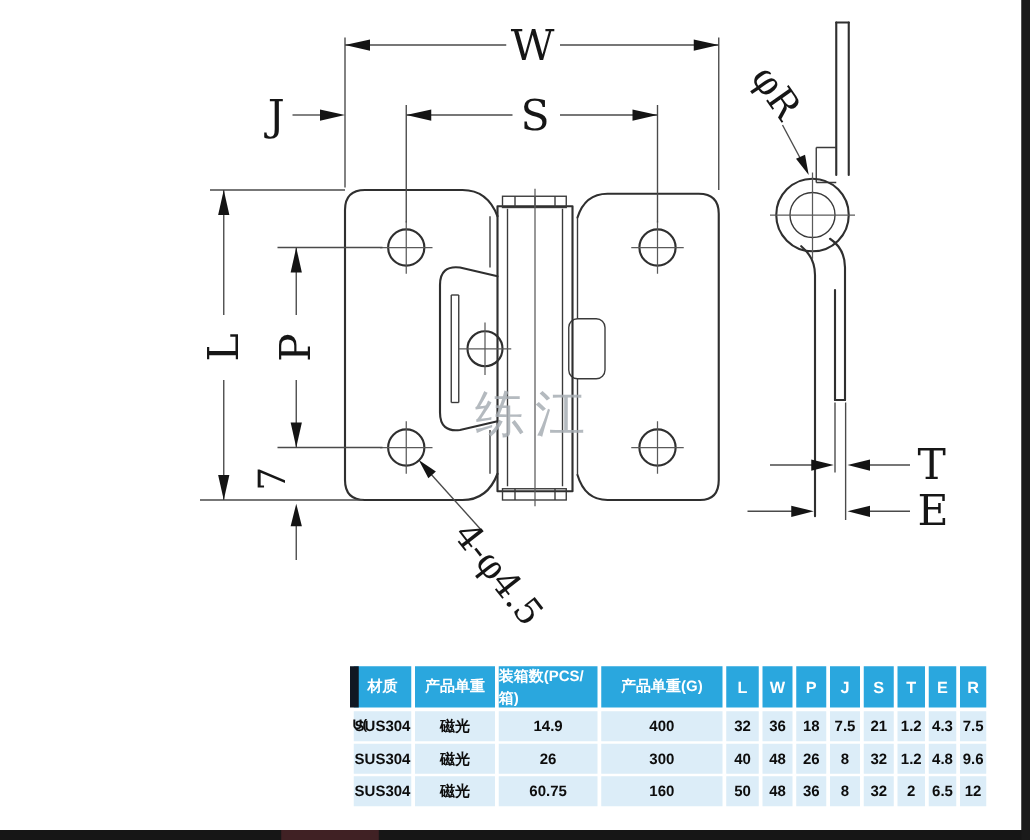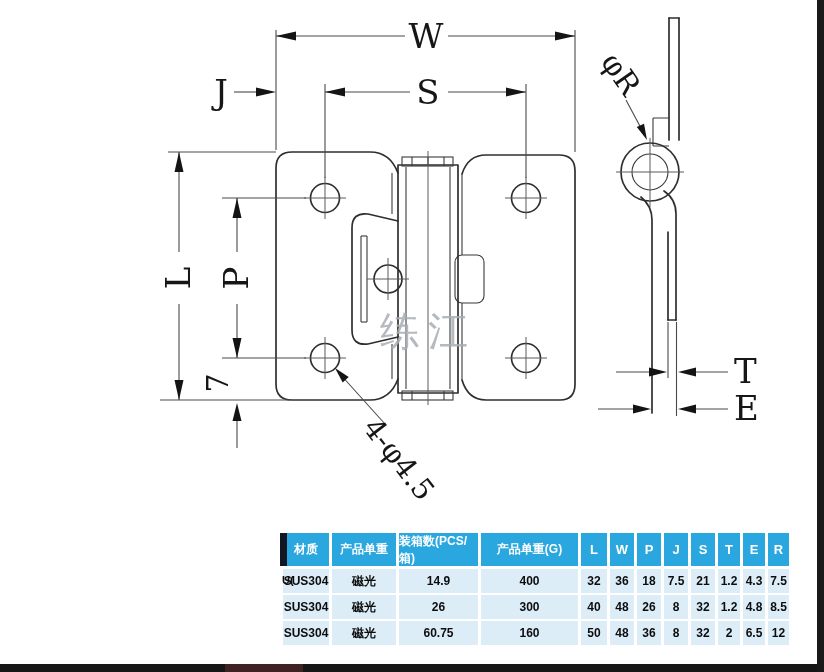--- a/index.html
+++ b/index.html
@@ -222,21 +222,21 @@
     <div class="td">磁光</div>
     <div class="td">26</div>
     <div class="td">300</div>
     <div class="td">40</div>
     <div class="td">48</div>
     <div class="td">26</div>
     <div class="td">8</div>
     <div class="td">32</div>
     <div class="td">1.2</div>
     <div class="td">4.8</div>
-    <div class="td">8.5</div>
+    <div class="td">9.6</div>
 
     <div class="td">SUS304</div>
     <div class="td">磁光</div>
     <div class="td">60.75</div>
     <div class="td">160</div>
     <div class="td">50</div>
     <div class="td">48</div>
     <div class="td">36</div>
     <div class="td">8</div>
     <div class="td">32</div>

